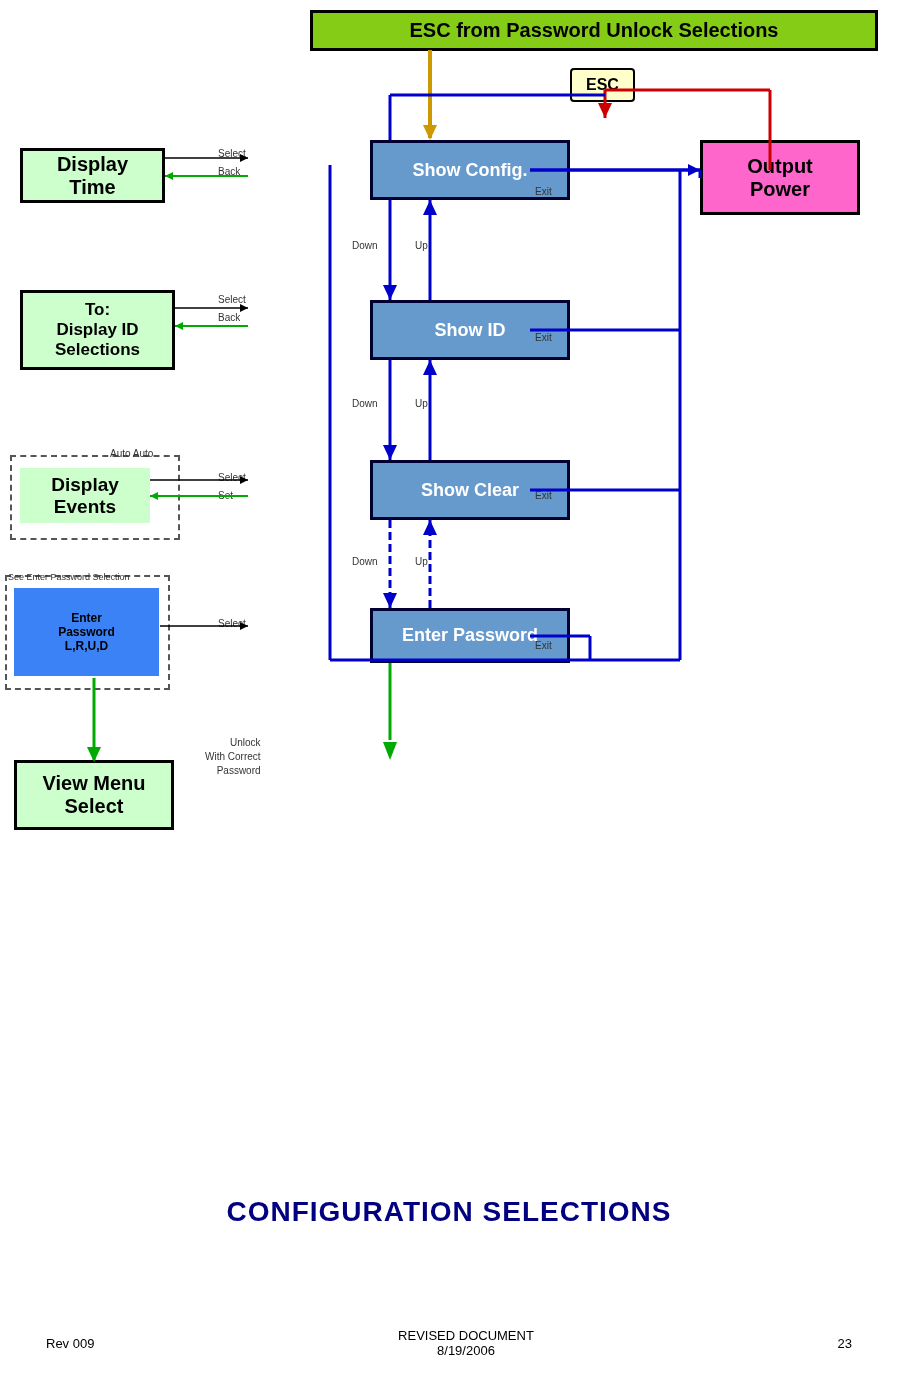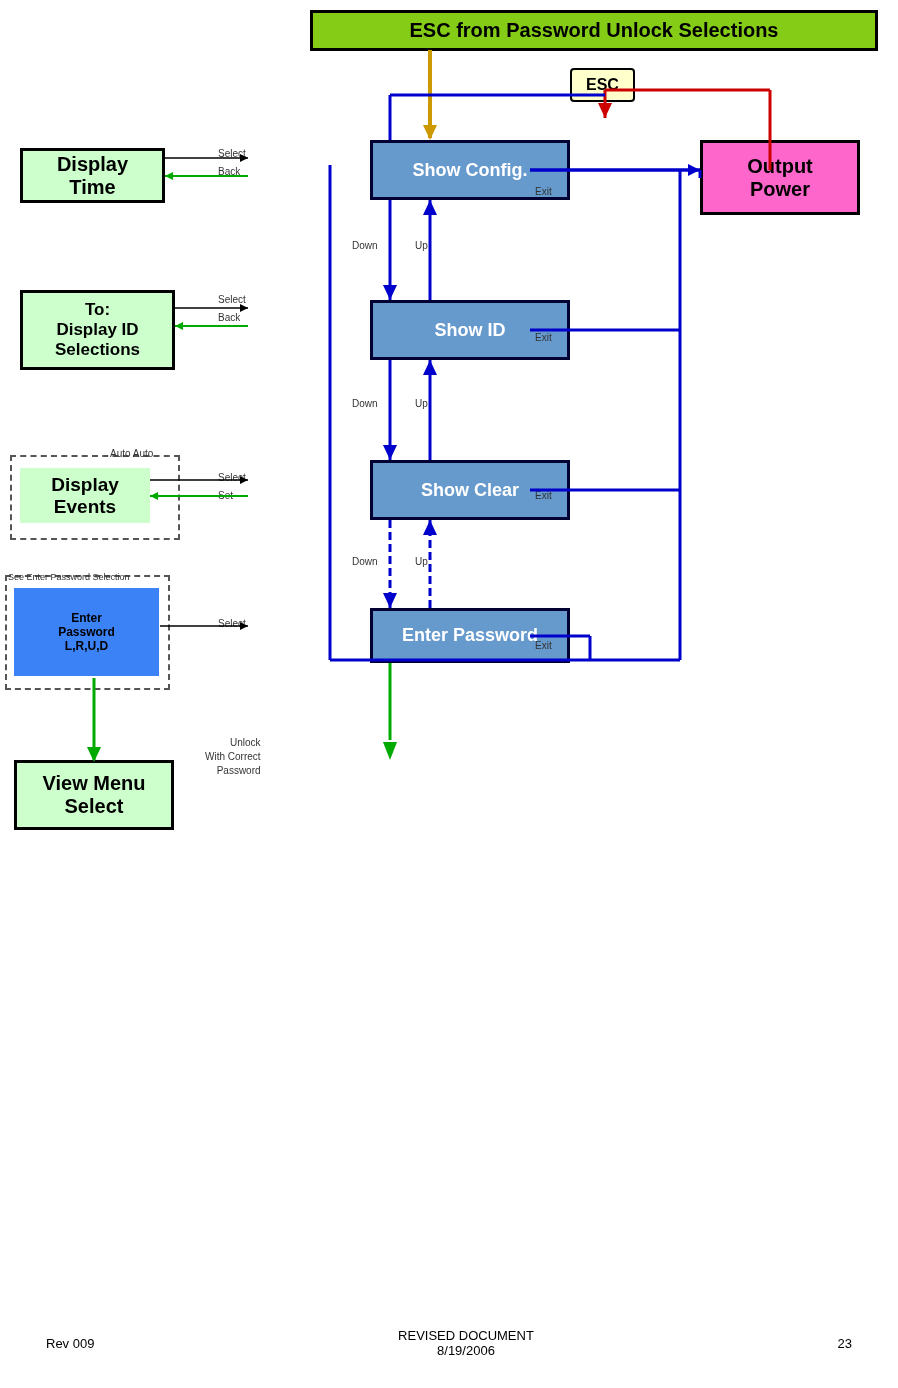--- a/index.html
+++ b/index.html
@@ -391,20 +391,23 @@
     <line x1="390" y1="140" x2="390" y2="95" stroke="#0000cc" stroke-width="3"></line>
     <line x1="390" y1="95" x2="605" y2="95" stroke="#0000cc" stroke-width="3"></line>
 
     <line x1="530" y1="170" x2="700" y2="170" stroke="#0000cc" stroke-width="3"></line>
     <polygon points="700,170 688,164 688,176" fill="#0000cc"></polygon>
 
     <line x1="94" y1="678" x2="94" y2="760" stroke="#00aa00" stroke-width="3"></line>
     <polygon points="94,762 87,747 101,747" fill="#00aa00"></polygon>
   </svg>
 
+  <div class="config-heading">
+    <span>CONFIGURATION SELECTIONS</span>
+  </div>
 
   <div class="footer">
     <span>Rev 009</span>
     <span style="text-align:center; white-space:pre-line;">REVISED DOCUMENT
 8/19/2006</span>
     <span>23</span>
   </div>
 
 </div>
 

